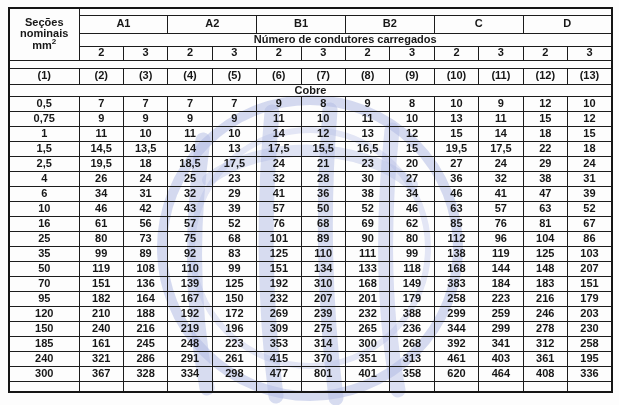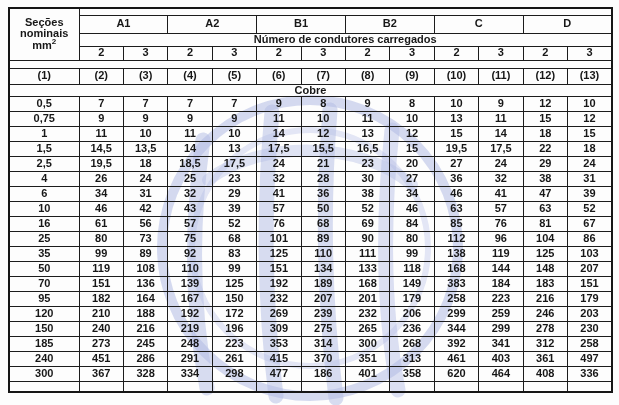--- a/index.html
+++ b/index.html
@@ -256,21 +256,21 @@
         </tr>
         <tr class="data-row">
           <td>16</td>
           <td>61</td>
           <td>56</td>
           <td>57</td>
           <td>52</td>
           <td>76</td>
           <td>68</td>
           <td>69</td>
-          <td>84</td>
+          <td>62</td>
           <td>85</td>
           <td>76</td>
           <td>81</td>
           <td>67</td>
         </tr>
         <tr class="data-row">
           <td>25</td>
           <td>80</td>
           <td>73</td>
           <td>75</td>
@@ -314,21 +314,21 @@
           <td>148</td>
           <td>207</td>
         </tr>
         <tr class="data-row">
           <td>70</td>
           <td>151</td>
           <td>136</td>
           <td>139</td>
           <td>125</td>
           <td>192</td>
-          <td>189</td>
+          <td>310</td>
           <td>168</td>
           <td>149</td>
           <td>383</td>
           <td>184</td>
           <td>183</td>
           <td>151</td>
         </tr>
         <tr class="data-row">
           <td>95</td>
           <td>182</td>
@@ -346,21 +346,21 @@
         </tr>
         <tr class="data-row">
           <td>120</td>
           <td>210</td>
           <td>188</td>
           <td>192</td>
           <td>172</td>
           <td>269</td>
           <td>239</td>
           <td>232</td>
-          <td>206</td>
+          <td>388</td>
           <td>299</td>
           <td>259</td>
           <td>246</td>
           <td>203</td>
         </tr>
         <tr class="data-row">
           <td>150</td>
           <td>240</td>
           <td>216</td>
           <td>219</td>
@@ -369,56 +369,56 @@
           <td>275</td>
           <td>265</td>
           <td>236</td>
           <td>344</td>
           <td>299</td>
           <td>278</td>
           <td>230</td>
         </tr>
         <tr class="data-row">
           <td>185</td>
-          <td>273</td>
+          <td>161</td>
           <td>245</td>
           <td>248</td>
           <td>223</td>
           <td>353</td>
           <td>314</td>
           <td>300</td>
           <td>268</td>
           <td>392</td>
           <td>341</td>
           <td>312</td>
           <td>258</td>
         </tr>
         <tr class="data-row">
           <td>240</td>
-          <td>451</td>
+          <td>321</td>
           <td>286</td>
           <td>291</td>
           <td>261</td>
           <td>415</td>
           <td>370</td>
           <td>351</td>
           <td>313</td>
           <td>461</td>
           <td>403</td>
           <td>361</td>
-          <td>497</td>
+          <td>195</td>
         </tr>
         <tr class="data-row">
           <td>300</td>
           <td>367</td>
           <td>328</td>
           <td>334</td>
           <td>298</td>
           <td>477</td>
-          <td>186</td>
+          <td>801</td>
           <td>401</td>
           <td>358</td>
           <td>620</td>
           <td>464</td>
           <td>408</td>
           <td>336</td>
         </tr>
         <tr class="stub-row">
           <td></td>
           <td></td>

